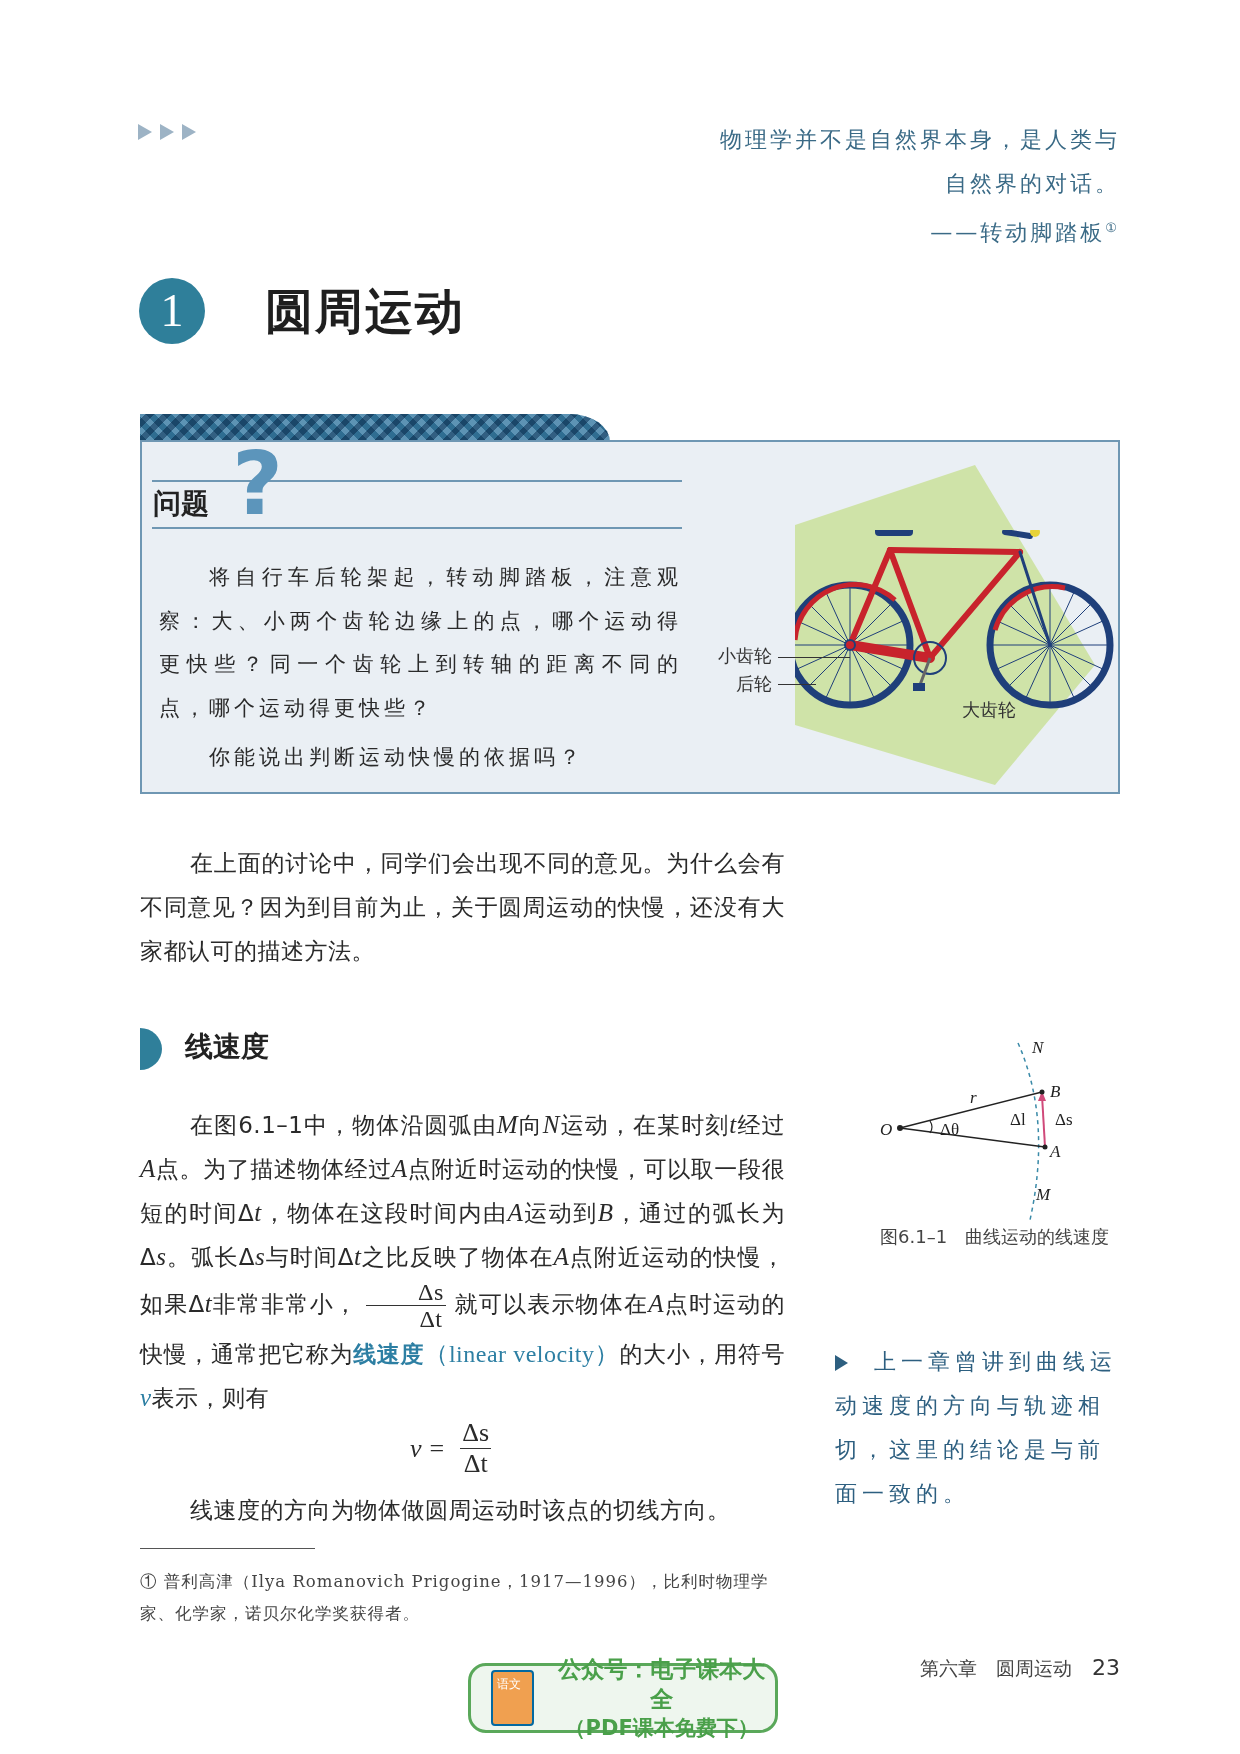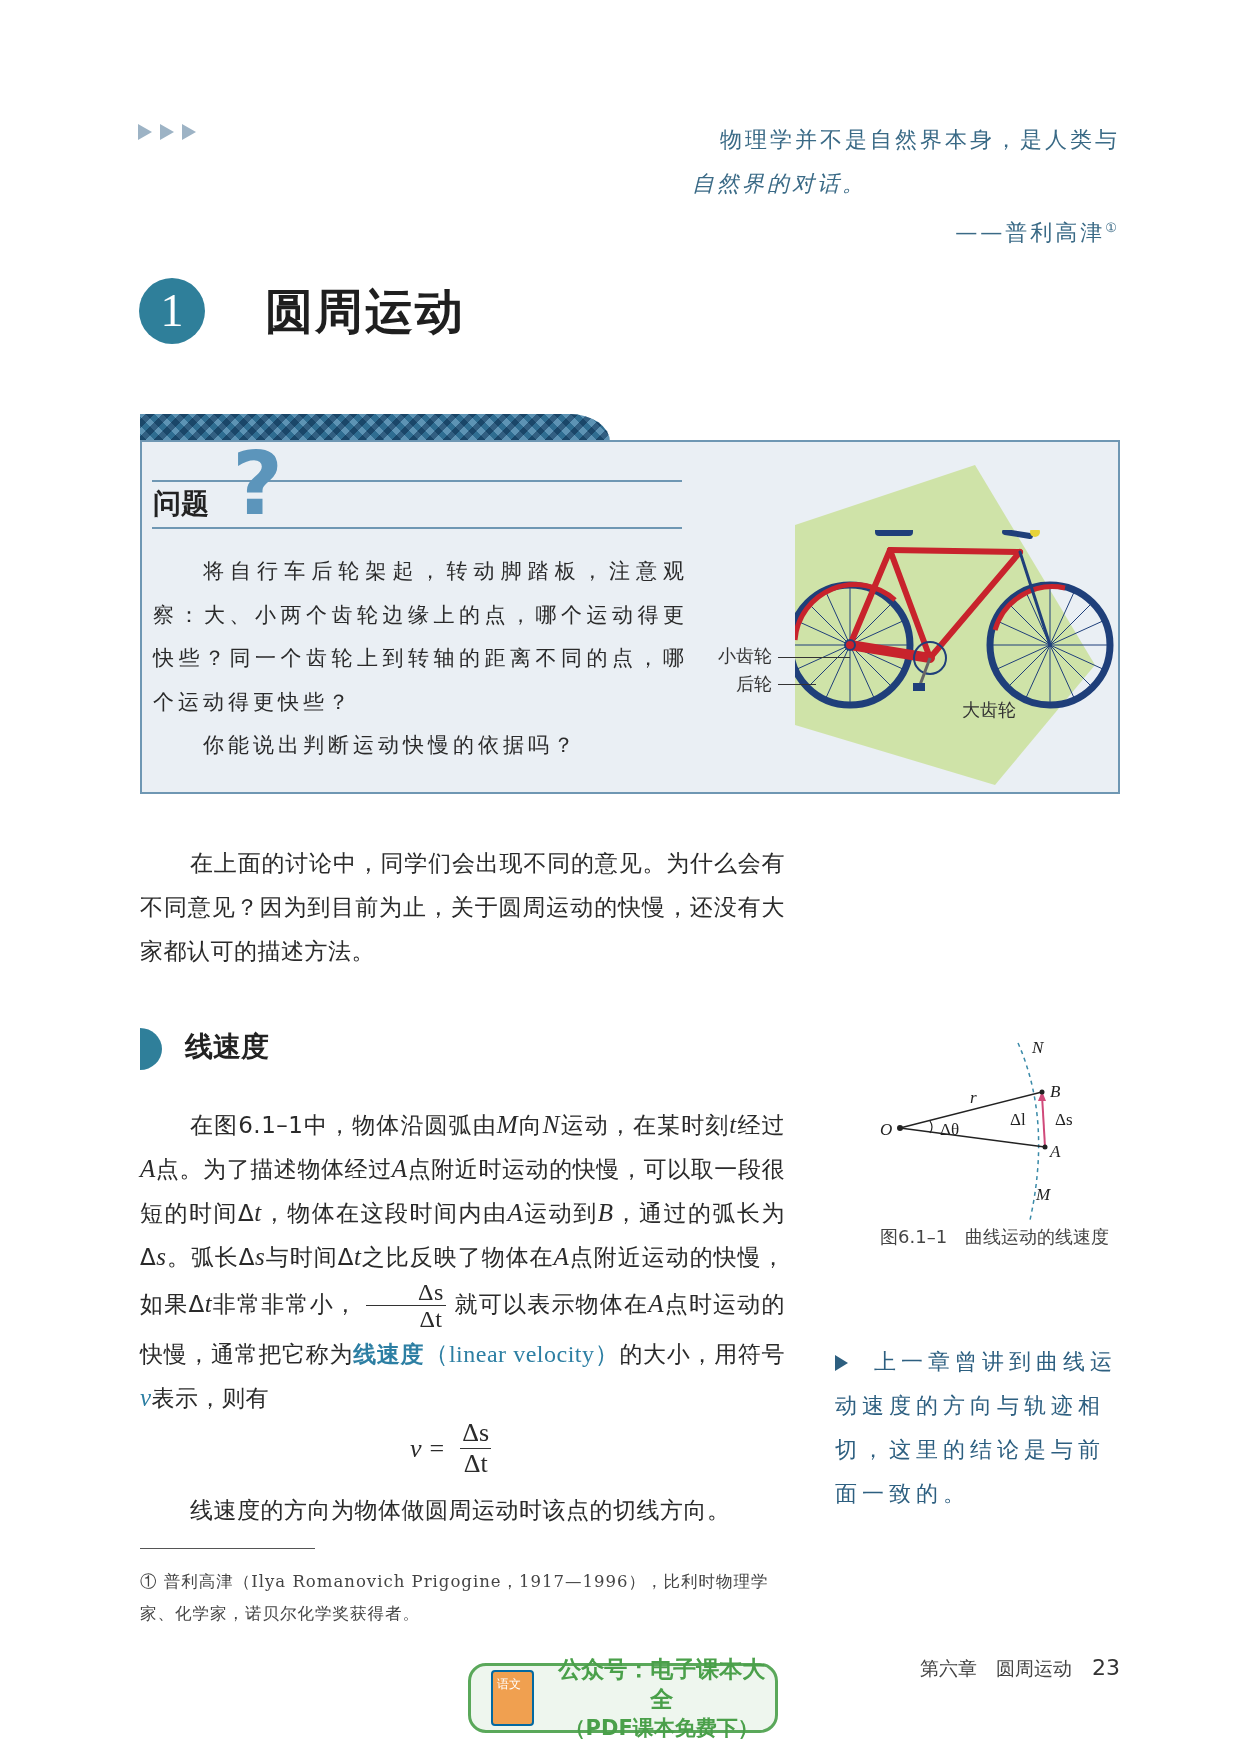--- a/index.html
+++ b/index.html
@@ -2,34 +2,34 @@
 <html><head>
 <meta charset="utf-8">
 <style>
   html, body { margin:0; padding:0; background:#ffffff; }
   body { width:1240px; height:1754px; position:relative; overflow:hidden;
          font-family:"DejaVu Serif", "Liberation Serif", serif; color:#2b2b2b; }
   .abs { position:absolute; }
   .arrows { left:138px; top:124px; display:flex; gap:8px; }
   .arrows span { width:0; height:0; border-top:8px solid transparent; border-bottom:8px solid transparent; border-left:14px solid #9db3c5; display:block; }
   .quote { right:120px; top:118px; width:480px; text-align:right; color:#3a6a86; font-size:22px; line-height:44px; letter-spacing:3px; }
-  .quote .l2 { text-align:left; padding-left:52px;font-style:italic; }
+  .quote .l2 { text-align:right; padding-left:52px; }
   .quote sup { font-size:13px; }
   .num-circle { left:139px; top:278px; width:66px; height:66px; border-radius:50%; background:#2f7f9a; color:#fff; font-size:46px; line-height:66px; text-align:center; font-family:"Liberation Serif", serif; }
   .title { left:265px; top:280px; font-size:48px; font-weight:bold; color:#1f1f1f; letter-spacing:2px; }
   
   .pb-stripe { left:140px; top:414px; width:470px; height:28px; border-top-right-radius:40px 28px;
       background: repeating-linear-gradient(45deg,#2f6d91 0 6px,#5d93b4 6px 12px); overflow:hidden; }
   .pb-stripe:after { content:""; position:absolute; inset:0; background:repeating-linear-gradient(-45deg, transparent 0 6px, rgba(40,90,125,.55) 6px 12px); mix-blend-mode:multiply; }
   .pb-box { left:140px; top:440px; width:980px; height:354px; background:#eaeff4; border:2px solid #6f97b3; box-sizing:border-box; }
   .pb-line { height:1.5px; background:#6f97b3; width:530px; left:152px; }
   .pb-label { left:153px; top:485px; font-size:28px; font-weight:bold; font-family:"DejaVu Sans", sans-serif; color:#222; }
   .pb-q { left:232px; top:440px; font-size:88px; font-weight:bold; color:#5c95bb; font-family:"DejaVu Sans", sans-serif; line-height:88px; }
   .pb-text { left:153px; top:550px; width:535px; font-size:21px; line-height:43.5px; letter-spacing:4px; color:#2a2a2a; text-align:justify; }
-  .pb-text p { margin:0; }
+  .pb-text p { margin:6px; }
   .indent { text-indent:50px; }
   .green-poly { left:795px; top:465px; }
   .bike { left:795px; top:530px; }
   .bike-label { font-size:18px; color:#333; }
   
   .para { left:140px; width:645px; font-size:23px; line-height:44px; color:#2a2a2a; text-align:justify; font-family:"DejaVu Sans", sans-serif; letter-spacing:0.5px; }
   .para p { margin:0; }
   .para i { font-family:"Liberation Serif", serif; font-size:25px; }
   .term { color:#2d7fa3; font-weight:bold; }
   .en { color:#2d7fa3; font-family:"Liberation Serif", serif; font-size:24px; }
@@ -58,21 +58,21 @@
 
 <div class="abs arrows">
   <span></span>
   <span></span>
   <span></span>
 </div>
 
 <div class="abs quote">
   <div>物理学并不是自然界本身，是人类与</div>
   <div class="l2">自然界的对话。</div>
-  <div><span>——普利高津</span><sup>①</sup></div>
+  <div><span>——转动脚踏板</span><sup>①</sup></div>
 </div>
 
 <div class="abs num-circle">1</div>
 <div class="abs title">圆周运动</div>
 
 <div class="abs pb-stripe"></div>
 <div class="abs pb-box"></div>
 <div class="abs pb-line" style="top:480px;"></div>
 <div class="abs pb-line" style="top:527px;"></div>
 <div class="abs pb-q">?</div>

